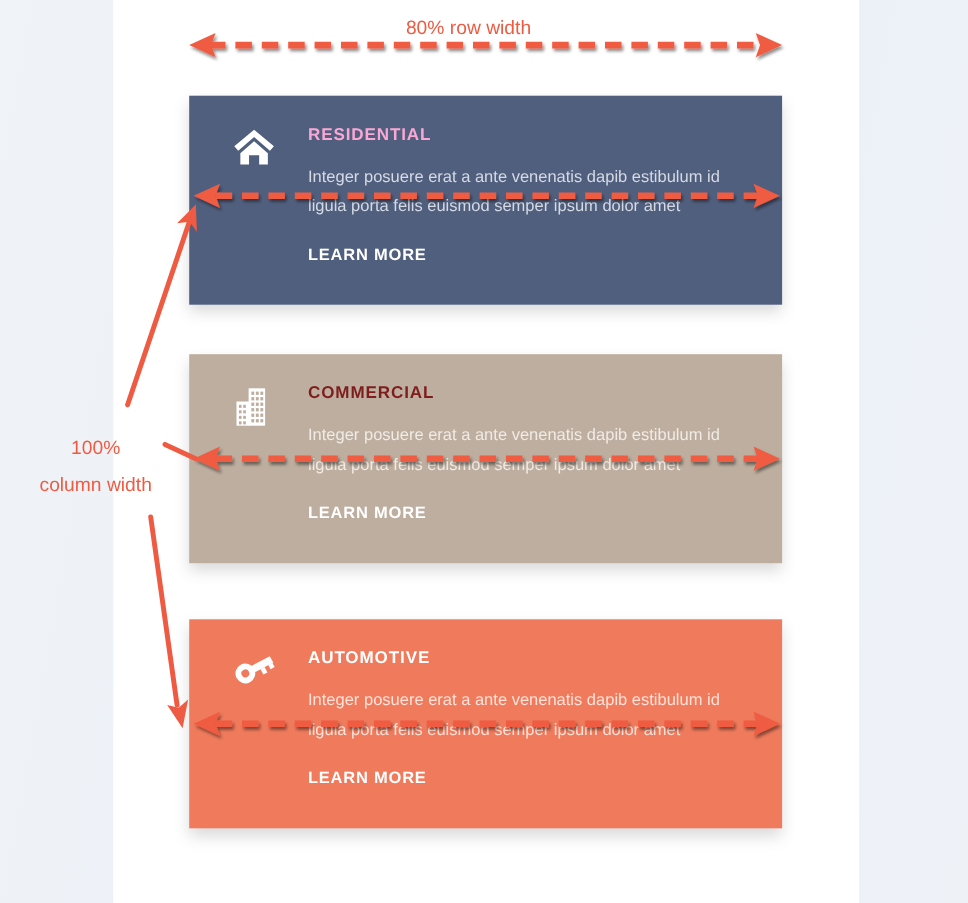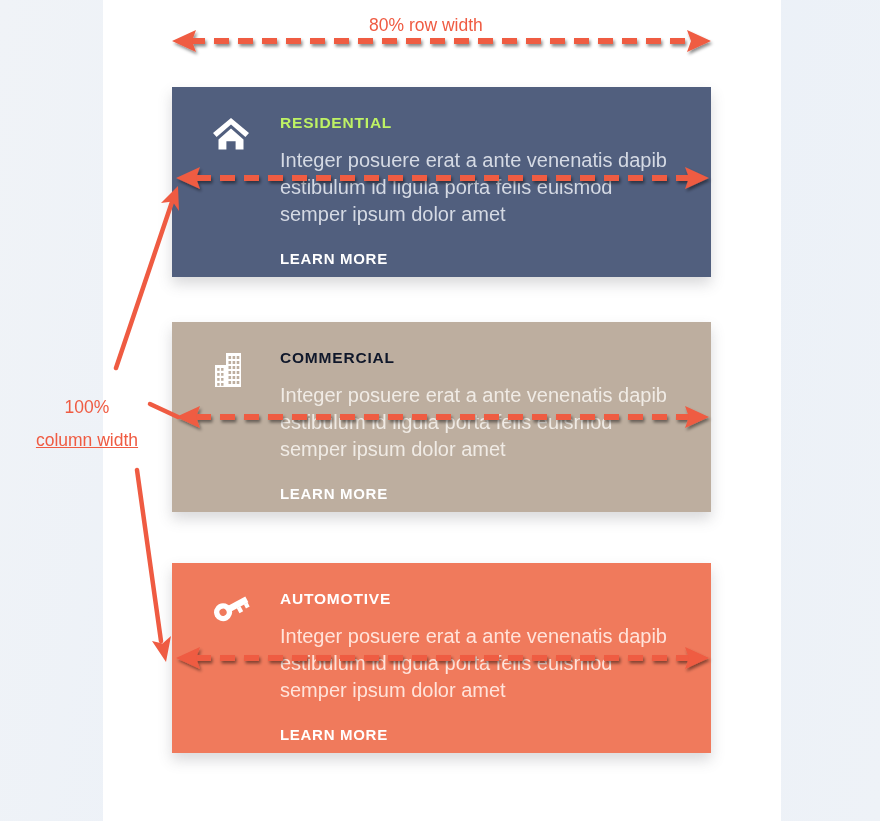--- a/index.html
+++ b/index.html
@@ -65,26 +65,26 @@
   .card-icon svg { display: block; }
 
   .card-title {
     font-size: 15.5px;
     font-weight: bold;
     letter-spacing: 0.8px;
     color: #ffffff;
     line-height: 1;
     margin: 0 0 16px 0;
   }
-  .card-1 .card-title { color: #bef264; }
-  .card-2 .card-title { color: #0f172a; }
+  .card-1 .card-title { color: #f9a8d4; }
+  .card-2 .card-title { color: #7f1d1d; }
   .card-3 .card-title { color: #ffffff; }
 
   .card-desc {
-    font-size: 20px;
+    font-size: 15px;
     line-height: 27px;
     margin: 0 0 22px 0;
     max-width: 410px;
   }
   .card-1 .card-desc { color: #d5dae4; }
   .card-2 .card-desc { color: #f0ebe5; }
   .card-3 .card-desc { color: #ffe3da; }
 
   .card-link {
     font-size: 15px;
@@ -118,21 +118,21 @@
     top: 14px;
   }
   #label-col-width {
     left: 14px;
     top: 396px;
     width: 146px;
     text-align: center;
     white-space: normal;
   }
   #label-col-width .lw-line1 { display: block; }
-  #label-col-width .lw-line2 { display: block; margin-top: 11px; text-decoration: underline; }
+  #label-col-width .lw-line2 { display: block; margin-top: 11px; }
 </style>
 </head>
 <body>
 
 <div id="page-canvas">
   <div id="white-sheet"></div>
 
   <div class="card card-1">
     <div class="card-inner">
       <span class="card-icon">

